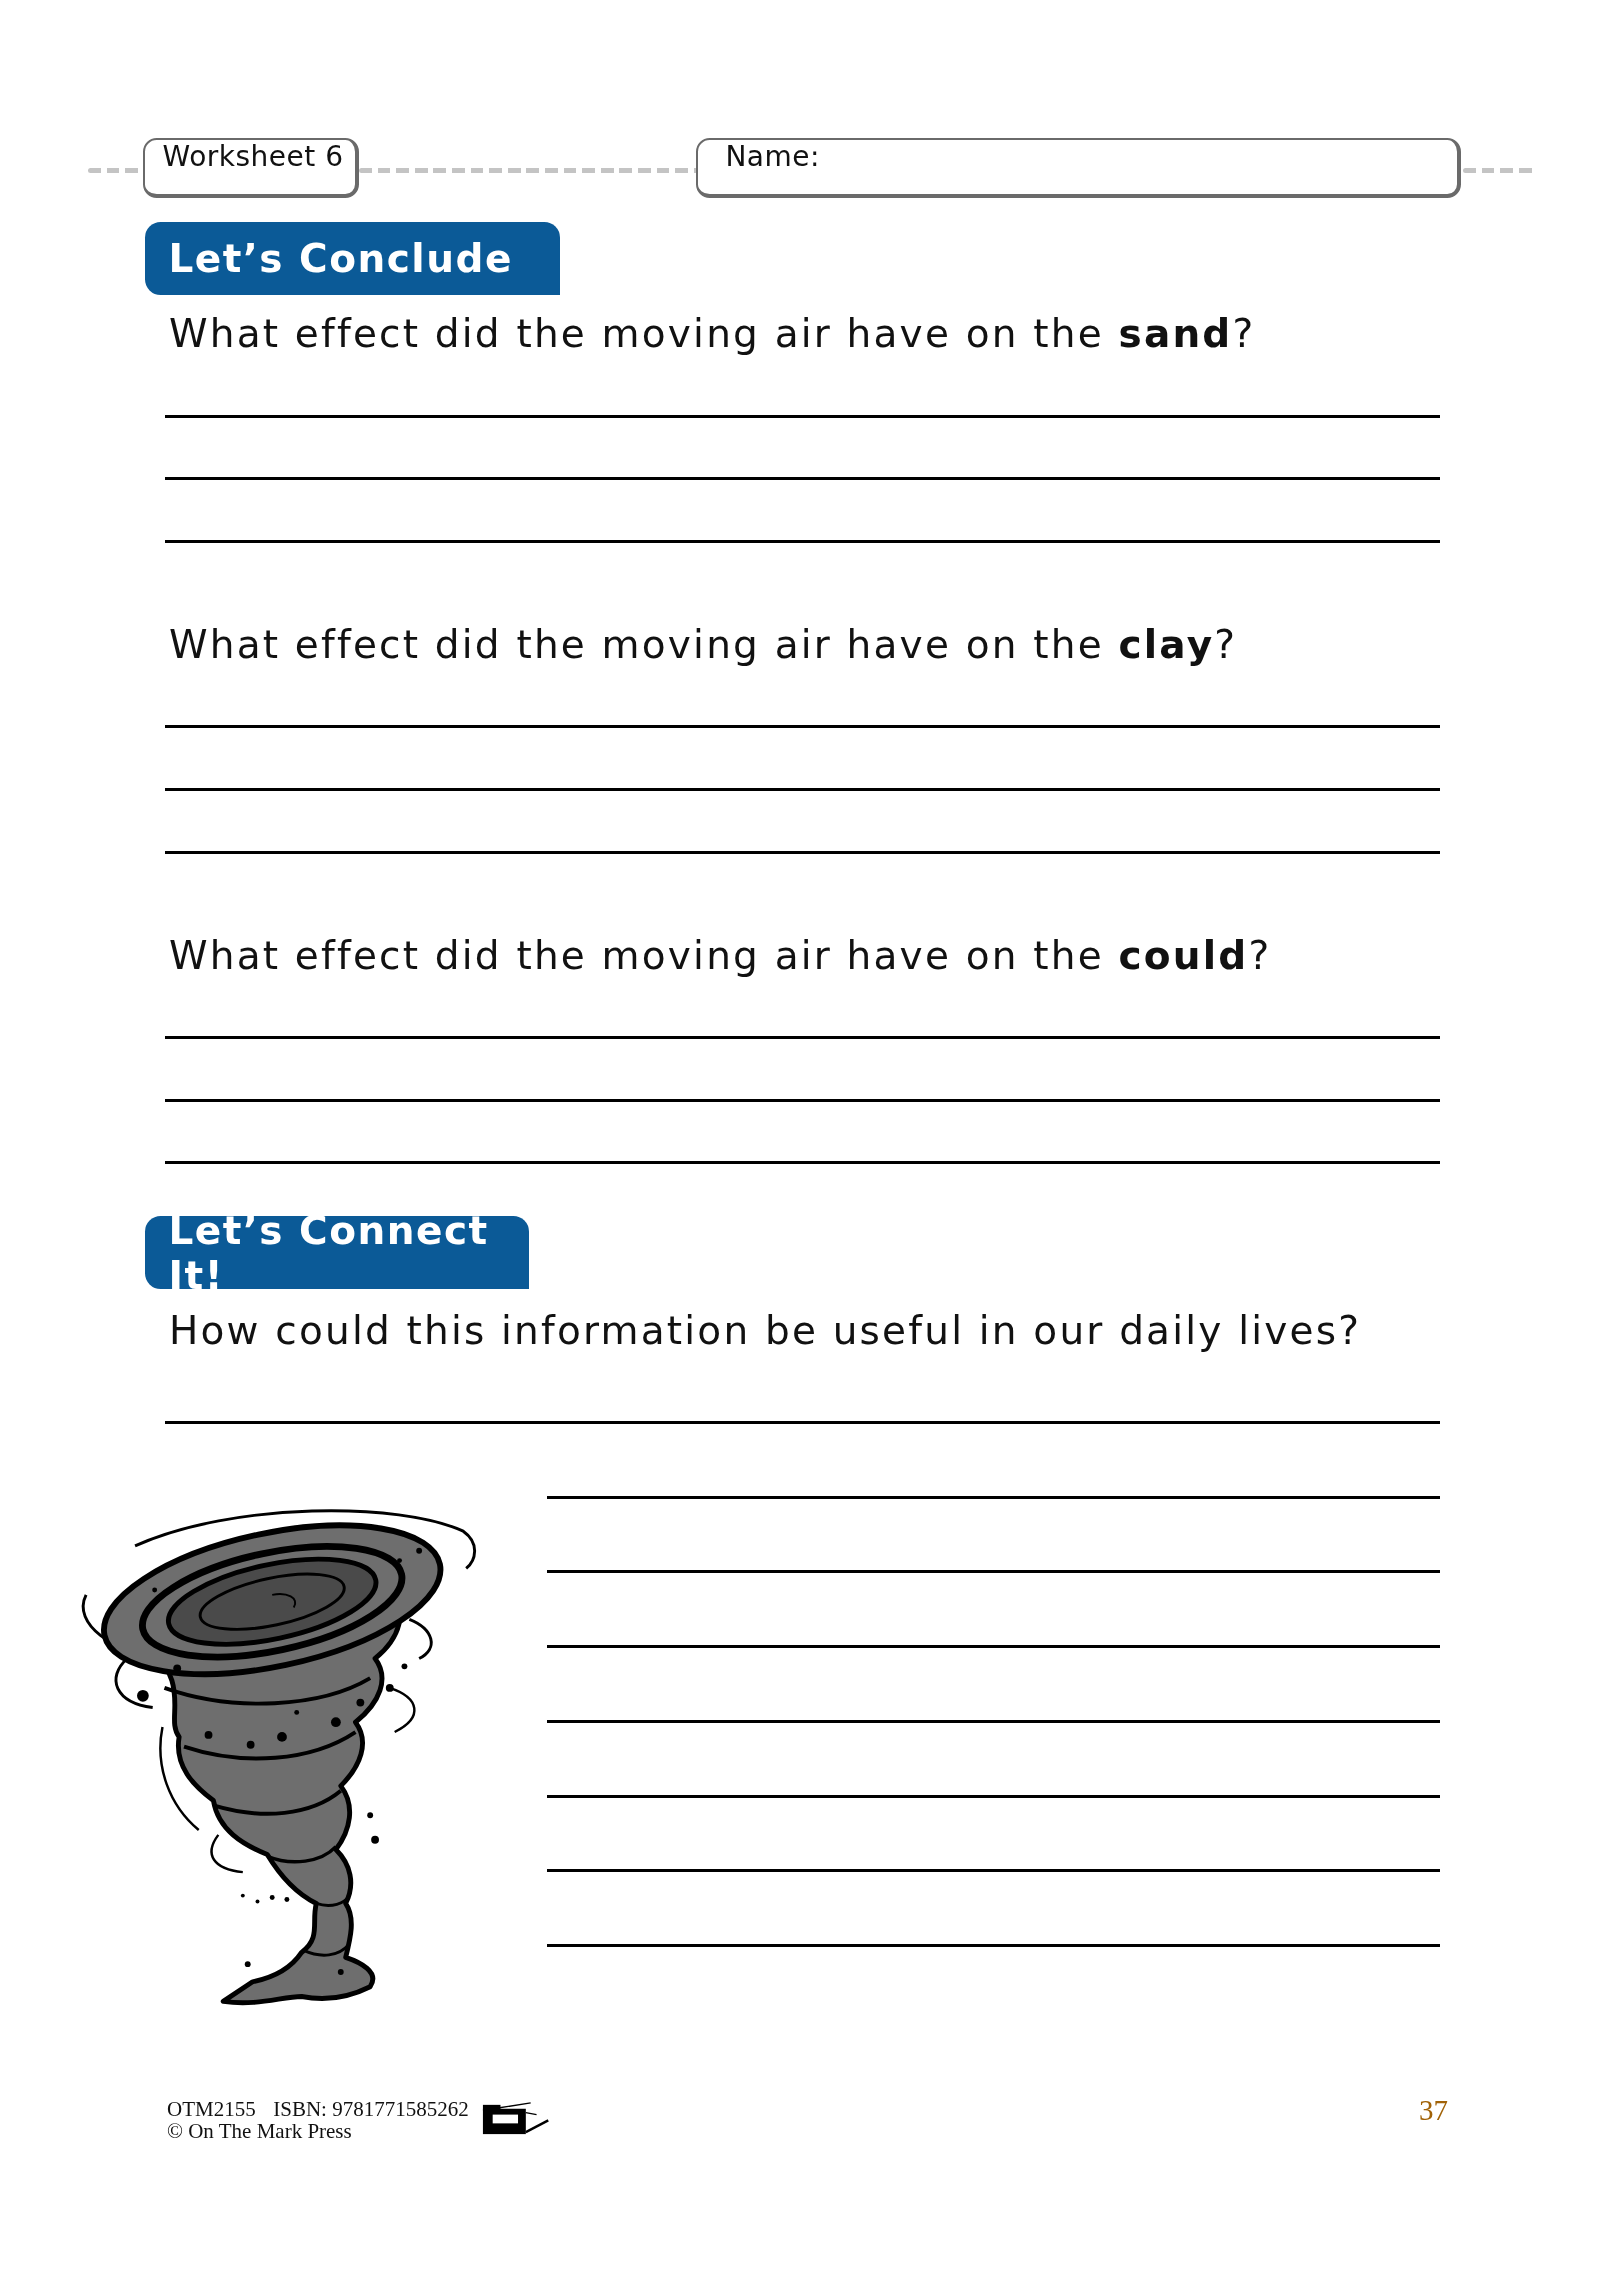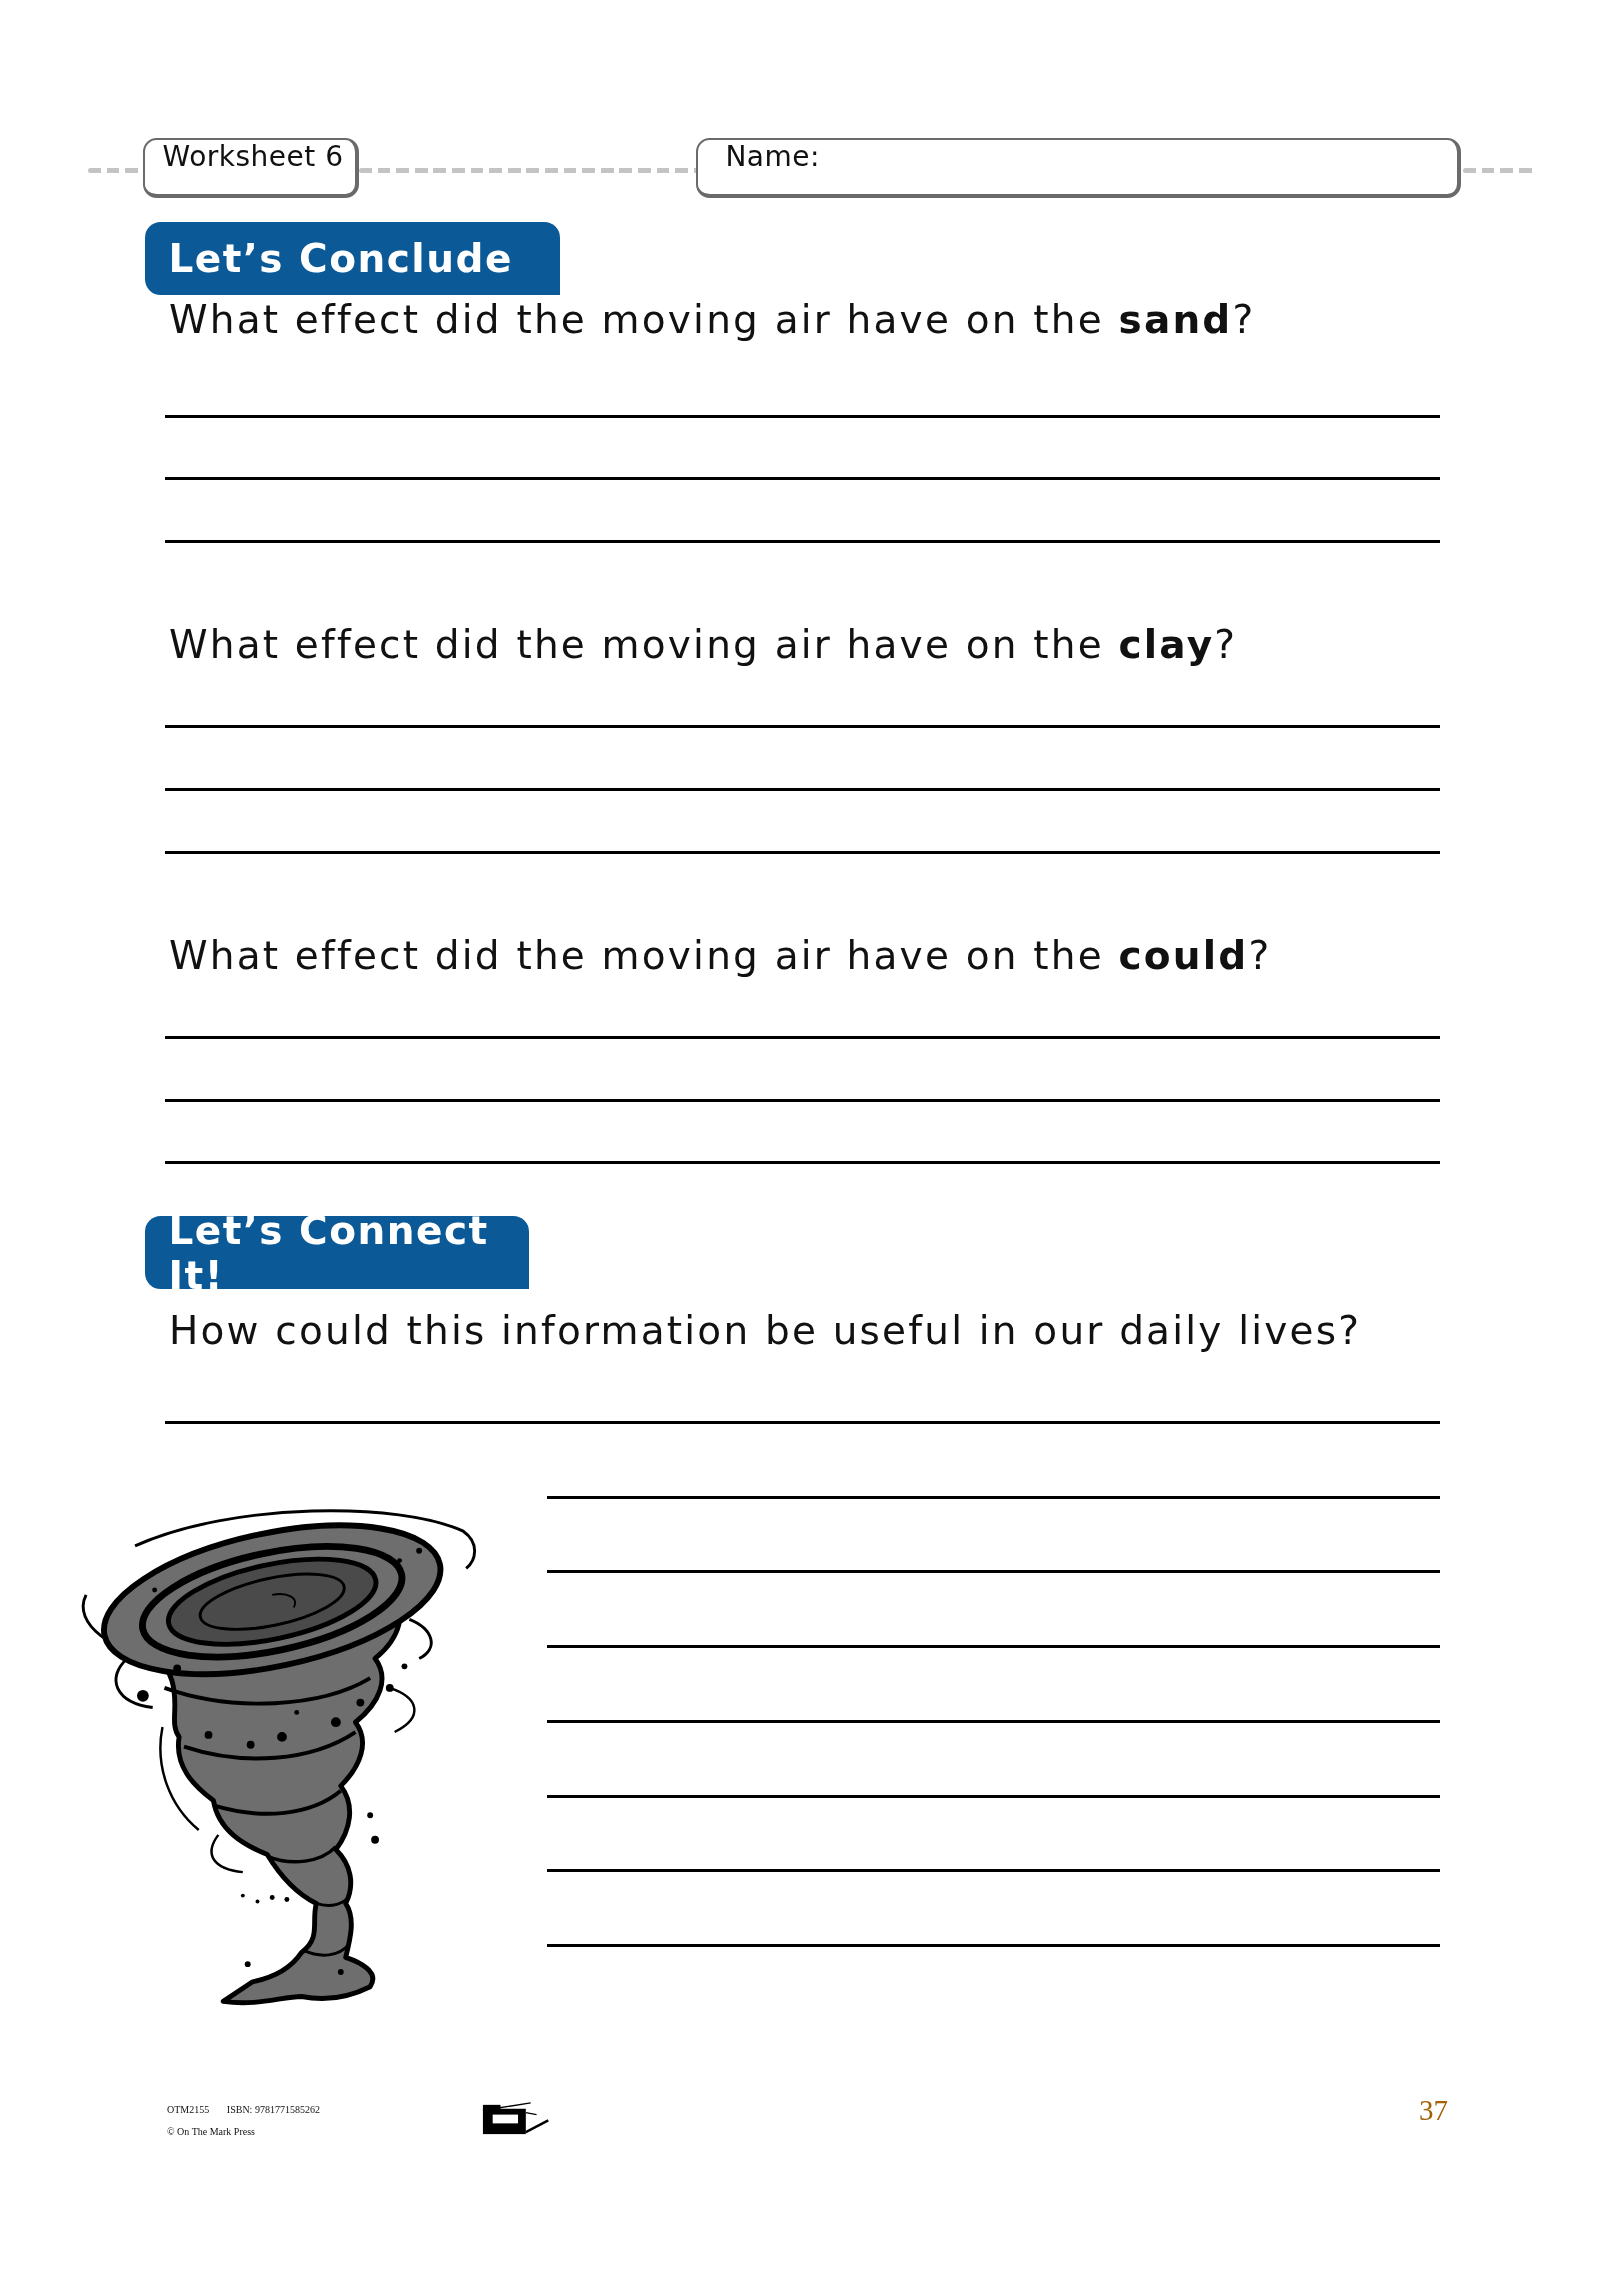--- a/index.html
+++ b/index.html
@@ -44,21 +44,21 @@
     .question b { font-weight: bold; }
 
     .rule {
       position: absolute; height: 2.9px; background: #000;
     }
     .rule.full { left: 165px; width: 1275px; }
     .rule.short { left: 547px; width: 893px; }
 
     .footer-meta {
       position: absolute; left: 167px; top: 2099px;
-      font-family: "Liberation Serif", serif; font-size: 10px; line-height: 21.6px; color: #111;
+      font-family: "Liberation Serif", serif; font-size: 21px; line-height: 21.6px; color: #111;
     }
     .footer-meta .gap { display: inline-block; width: 17.6px; }
 
     .page-num {
       position: absolute; left: 1419px; top: 2094px;
       font-family: "Liberation Serif", serif; font-size: 29px; color: #a16207;
     }
   </style>
 </head>
 <body>
@@ -73,21 +73,21 @@
 
 <div class="tab-box" style="left:696px; width:765px; padding-left:27.4px;">
   <span>Name:</span>
   <span style="margin-left:13.7px; flex:1;"></span>
 </div>
 
 <div class="section-badge" style="top:222px; width:415px;">
   <span>Let’s Conclude</span>
 </div>
 
-<div class="question" style="top:300px;">
+<div class="question" style="top:314px;">
   <span>What effect did the moving air have on the </span><b>sand</b><span>?</span>
 </div>
 <div class="rule full" style="top:415px;"></div>
 <div class="rule full" style="top:477px;"></div>
 <div class="rule full" style="top:540px;"></div>
 
 <div class="question" style="top:625px;">
   <span>What effect did the moving air have on the </span><b>clay</b><span>?</span>
 </div>
 <div class="rule full" style="top:725px;"></div>

